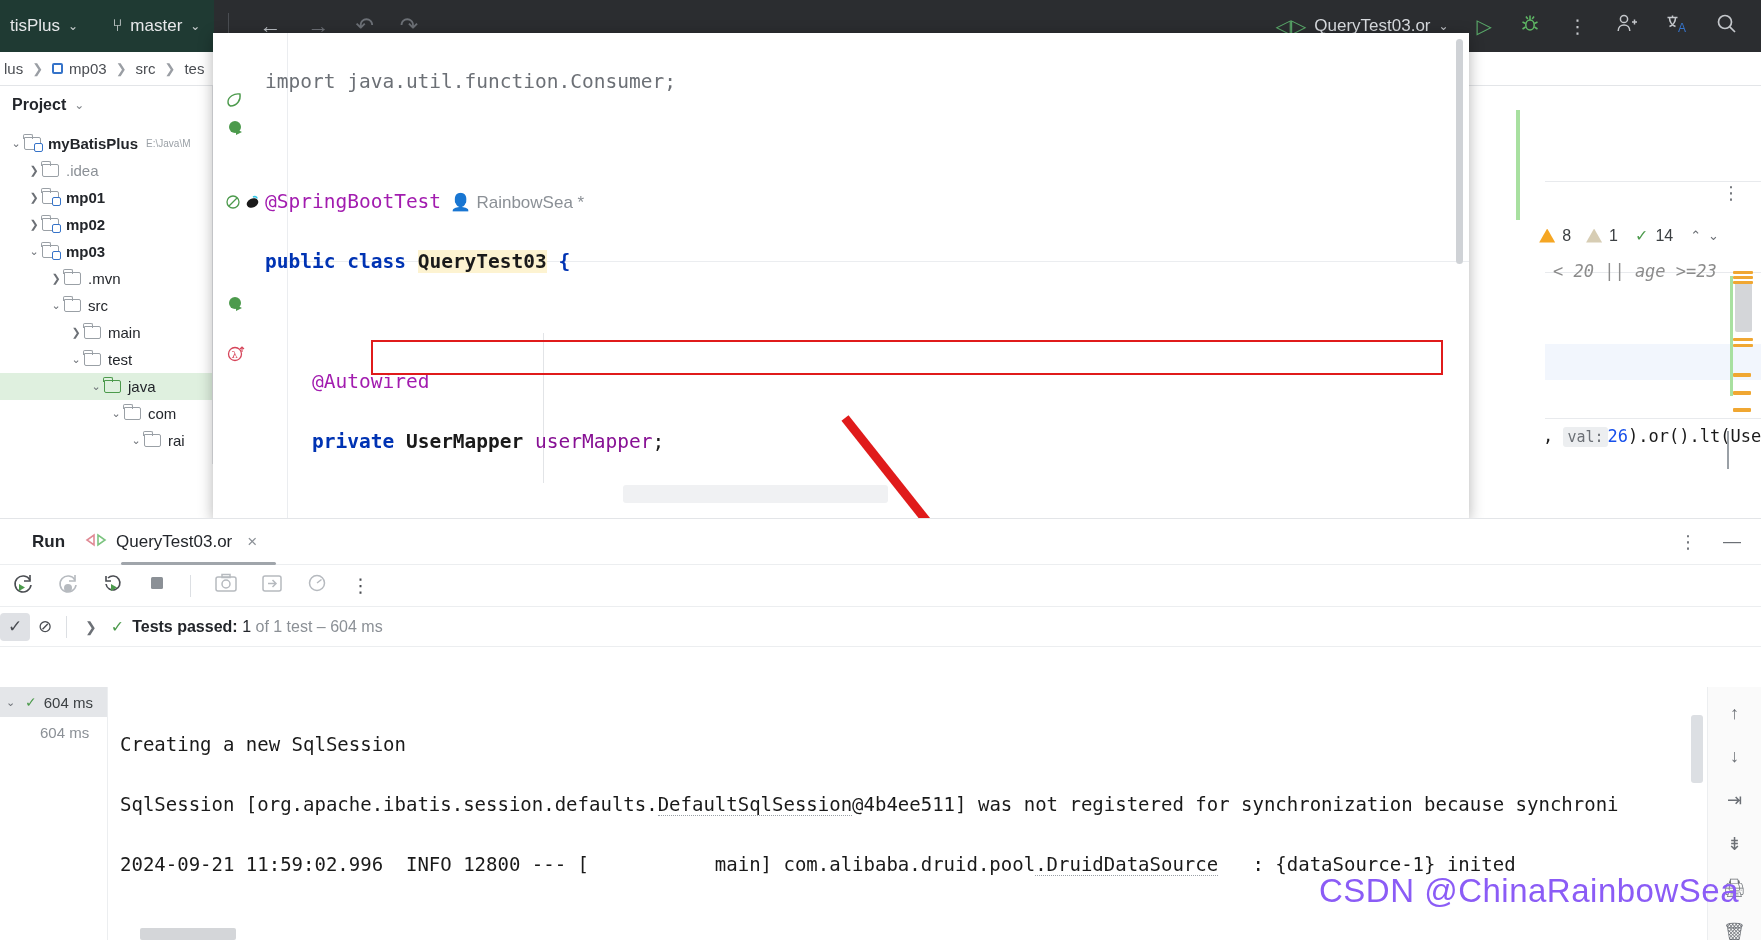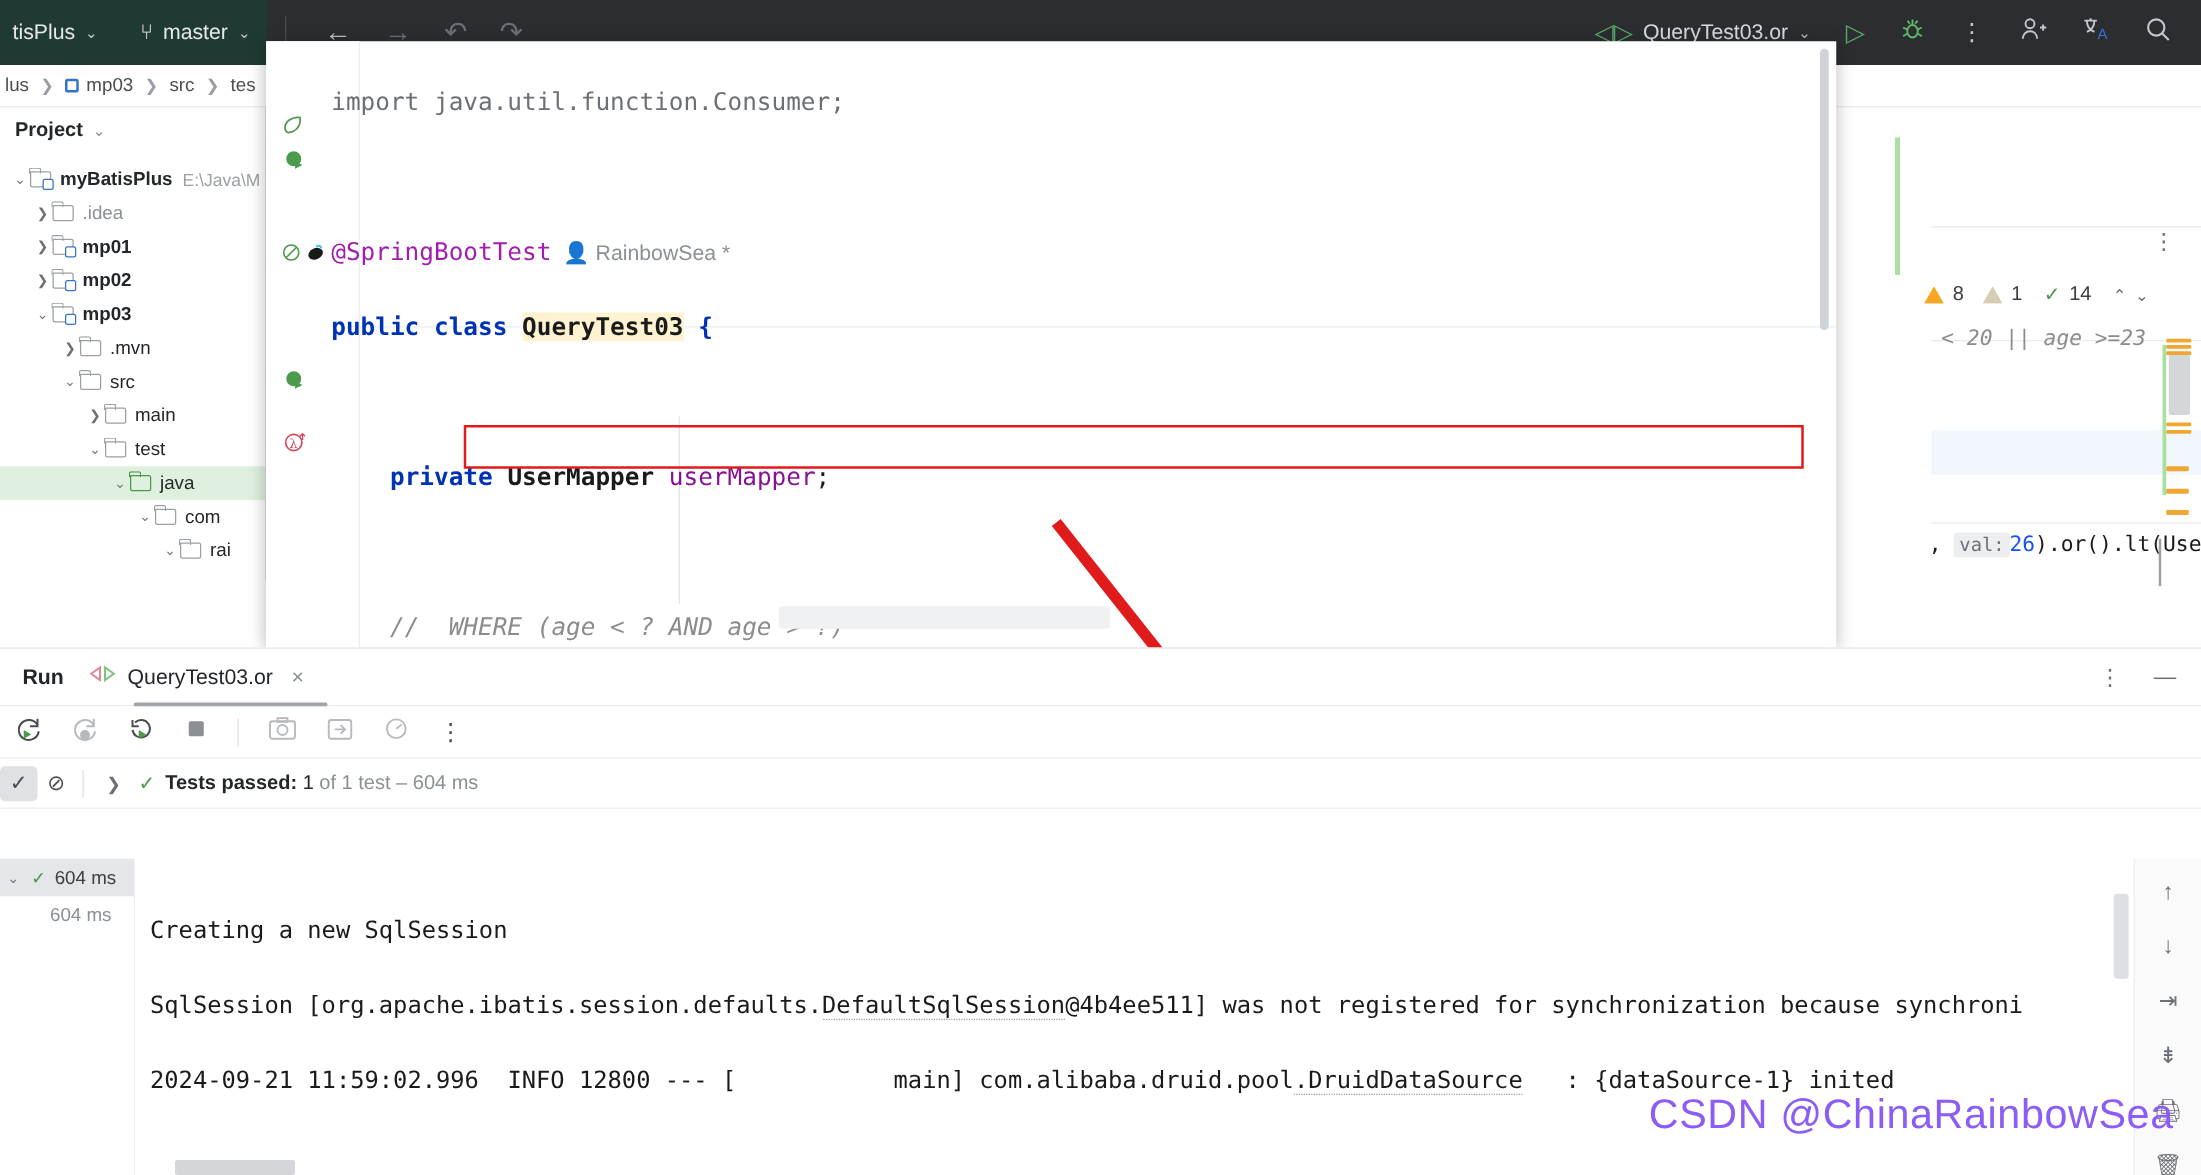--- a/index.html
+++ b/index.html
@@ -62,21 +62,21 @@
   }
   .folder:before{content:"";position:absolute;left:-1.6px;top:-4px;width:8px;height:4px;
     border:1.6px solid #9aa0a6;border-bottom:none;border-top-left-radius:2px;border-top-right-radius:2px;}
   .folder.mod:after{content:"";position:absolute;right:-3px;bottom:-3px;width:7px;height:7px;
     border:1.7px solid #3573c9;border-radius:2px;background:#fff;}
   .folder.grn{border-color:#4c9a4c;}
   .folder.grn:before{border-color:#4c9a4c;}
   .lbl{font-size:15px;}
   .lbl.b{font-weight:bold;}
   .lbl.dim{color:#8b9096;}
-  .path{color:#9aa0a6;font-size:14px;margin-left:8px;}
+  .path{color:#9aa0a6;font-size:10px;margin-left:8px;}
 
   
   .bgeditor{
     position:absolute;left:213px;top:86px;width:1548px;height:432px;background:#ffffff;
   }
   .insp-widget{
     position:absolute;right:42px;top:140px;display:flex;align-items:center;gap:7px;font-size:16px;color:#3c4043;
   }
   .warnA{width:16px;height:14px;background:#f5a623;
     clip-path:polygon(50% 0,100% 100%,0 100%);display:inline-block;}
@@ -133,21 +133,21 @@
   .bean{color:#1a1a1a;}
   .sep-line{position:absolute;left:68px;right:0;height:1px;background:#ebedf0;}
   .indent-guide{position:absolute;width:1px;background:#e2e4e7;}
 
   
   .redbox{position:absolute;border:2.5px solid #e01b1b;pointer-events:none;}
   .arrow-svg{position:absolute;left:0;top:0;width:1761px;height:940px;pointer-events:none;}
 
   
   .runwin{position:absolute;left:0;top:518px;width:1761px;height:422px;background:#ffffff;border-top:1px solid #e3e5e8;}
-  .run-header{display:flex;align-items:center;height:46px;padding-left:6px;position:relative;border-bottom:1px solid #eceef0;}
+  .run-header{display:flex;align-items:center;height:46px;padding-left:20px;position:relative;border-bottom:1px solid #eceef0;}
   .run-title{font-size:17px;font-weight:bold;color:#23262b;padding:0 12px;}
   .run-tab{display:flex;align-items:center;gap:9px;height:46px;padding:0 8px;position:relative;}
   .run-tab-lbl{font-size:17px;color:#23262b;}
   .tab-underline{position:absolute;left:44px;bottom:0;width:155px;height:3px;background:#a0a5ab;border-radius:2px;}
   .tab-close{color:#8b9096;font-size:17px;margin-left:6px;}
   .run-hdr-right{margin-left:auto;display:flex;align-items:center;gap:26px;padding-right:20px;color:#6c7076;font-size:18px;}
 
   .run-toolbar{display:flex;align-items:center;gap:23px;height:42px;padding-left:12px;border-bottom:1px solid #eceef0;color:#4a4d52;font-size:19px;}
   .tb-dim{color:#b6babf;}
   .vsep{width:1px;height:22px;background:#dcdfe3;}
@@ -422,20 +422,21 @@
 
     <div class="sep-line" style="top:228px"></div>
     <div class="indent-guide" style="left:330px;top:300px;height:150px"></div>
 
     <div class="popup-code">
 <div class="ln"><span class="gray">import java.util.function.Consumer;</span></div>
 <div class="ln"></div>
 <div class="ln"><span class="ann">@SpringBootTest</span><span class="usr">&nbsp; 👤 </span><span class="usr">RainbowSea *</span></div>
 <div class="ln"><span class="kw">public</span> <span class="kw">class</span> <span class="hi-cls" style="font-weight:bold">QueryTest03</span> <span class="kw">{</span></div>
 <div class="ln"></div>
+<div class="ln">    <span class="ann">@Autowired</span></div>
 <div class="ln">    <span class="kw">private</span> <span style="font-weight:bold">UserMapper</span> <span class="fld">userMapper</span>;</div>
 <div class="ln"></div>
 <div class="ln">    <span class="cmt">//  WHERE (age &lt; ? AND age &gt; ?)</span></div>
 <div class="ln">    <span class="ann">@Test</span><span class="usr">&nbsp; new *</span></div>
 <div class="ln">    <span class="kw">void</span> <span style="font-weight:bold">or</span>() <span class="hi-brace kw">{</span></div>
 <div class="ln">        LambdaQueryWrapper&lt;<span class="str">User</span>&gt; lambdaQueryWrapper = <span class="kw">new</span> LambdaQueryWrapper&lt;<span class="str">&gt;</span>();</div>
 <div class="ln">        lambdaQueryWrapper.lt(User::getAge, <span class="hint">val:</span> <span class="num">20</span><span class="str">)</span>.gt(User::getAge, <span class="hint">val:</span> <span class="num">23</span><span class="str">)</span>;<span class="cmt">// age &lt; 20 || age &gt;=23</span></div>
 <div class="ln">        List&lt;<span class="str">User</span>&gt; users = <span class="fld">userMapper</span>.selectList(lambdaQueryWrapper<span class="str">)</span>;</div>
 <div class="ln">        System.<span style="color:#871094;font-style:italic">out</span>.println(users);</div>
 

